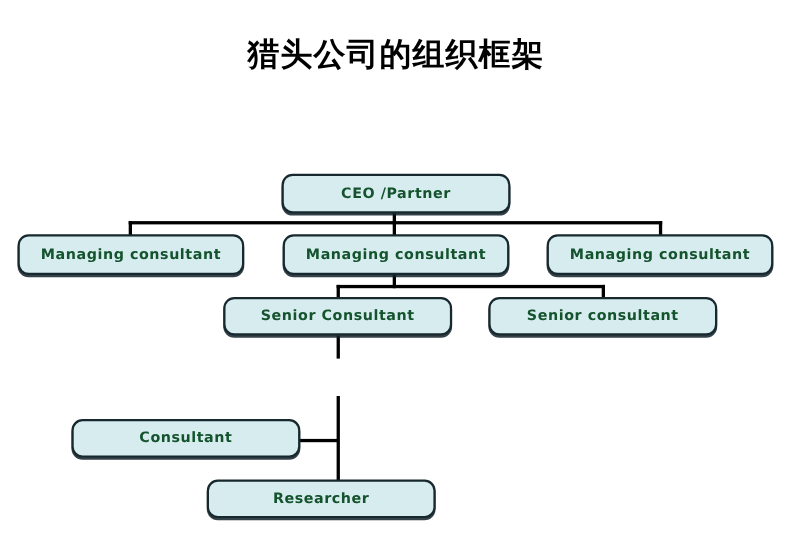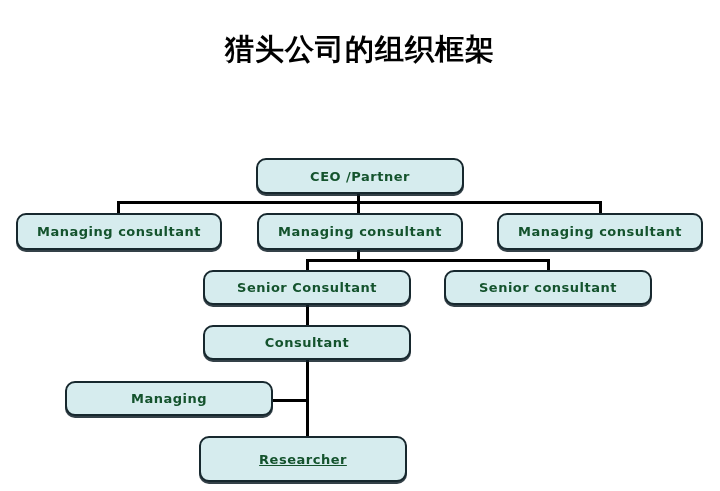--- a/index.html
+++ b/index.html
@@ -48,21 +48,21 @@
   }
   
   #node-ceo        { left:256px; top:158px; width:208px; height:36px; }
   #node-mc-left    { left:16px;  top:213px; width:206px; height:37px; }
   #node-mc-mid     { left:257px; top:213px; width:206px; height:37px; }
   #node-mc-right   { left:497px; top:213px; width:206px; height:37px; }
   #node-senior-left  { left:203px; top:270px; width:208px; height:35px; }
   #node-senior-right { left:444px; top:270px; width:208px; height:35px; }
   #node-consultant { left:203px; top:325px; width:208px; height:35px; }
   #node-associate  { left:65px;  top:381px; width:208px; height:35px; }
-  #node-researcher { left:199px; top:436px; width:208px; height:46px;text-decoration:underline; }
+  #node-researcher { left:188px; top:436px; width:208px; height:35px; }
   
   #ln-ceo-down     { left:357px; top:193px; width:3px;  height:11px; }
   #ln-row1-h       { left:117px; top:201px; width:485px; height:3px; }
   #ln-stub-mc-left { left:117px; top:201px; width:3px;  height:13px; }
   #ln-stub-mc-mid  { left:357px; top:201px; width:3px;  height:13px; }
   #ln-stub-mc-right{ left:599px; top:201px; width:3px;  height:13px; }
   #ln-mc-mid-down  { left:357px; top:250px; width:3px;  height:12px; }
   #ln-row2-h       { left:306px; top:259px; width:244px; height:3px; }
   #ln-stub-sr-left { left:306px; top:259px; width:3px;  height:12px; }
   #ln-stub-sr-right{ left:547px; top:259px; width:3px;  height:12px; }
@@ -89,17 +89,16 @@
   <div class="line" id="ln-sr-consult"></div>
   <div class="line" id="ln-consult-res"></div>
   <div class="line" id="ln-associate-h"></div>
 
   <div class="node" id="node-ceo">CEO /Partner</div>
   <div class="node" id="node-mc-left">Managing consultant</div>
   <div class="node" id="node-mc-mid">Managing consultant</div>
   <div class="node" id="node-mc-right">Managing consultant</div>
   <div class="node" id="node-senior-left">Senior Consultant</div>
   <div class="node" id="node-senior-right">Senior consultant</div>
-  <div class="node" id="node-consultant">Consultant</div>
-  <div class="node" id="node-associate">Managing</div>
+  <div class="node" id="node-associate">Consultant</div>
   <div class="node" id="node-researcher">Researcher</div>
 
 </div>
 
 </body></html>

